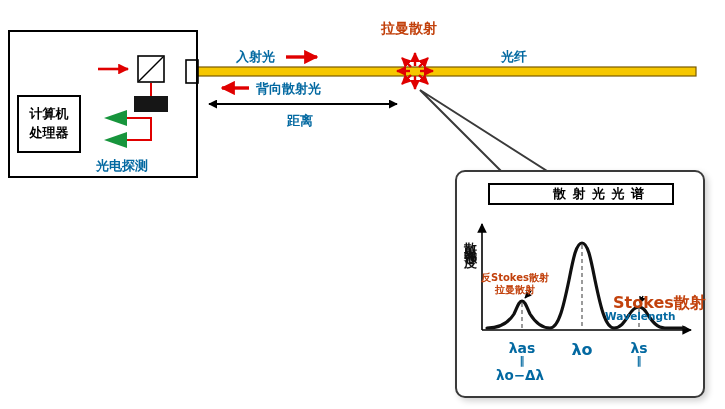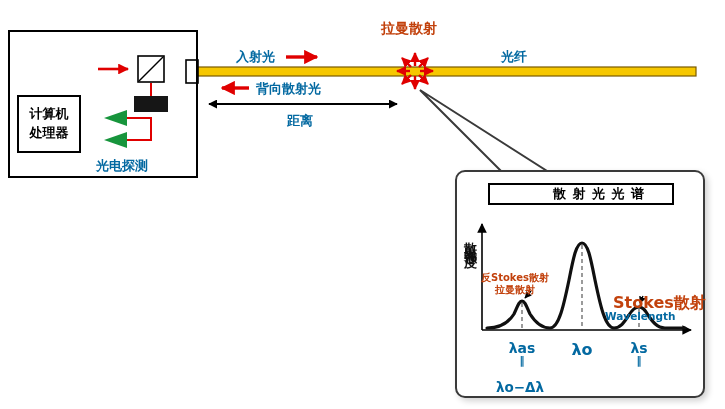--- a/index.html
+++ b/index.html
@@ -157,16 +157,16 @@
 
     <div class="lbl" style="left:148px; top:138px; width:92px; text-align:left; font-size:10.5px;">Wavelength</div>
 
     <div class="lbl ctr" style="left:45px;  top:168px; width:40px; font-size:14px;">λas</div>
     <div class="lbl ctr" style="left:103px; top:168px; width:44px; font-size:16px;">λo</div>
     <div class="lbl ctr" style="left:160px; top:168px; width:44px; font-size:14px;">λs</div>
 
     <div class="lbl ctr" style="left:45px;  top:183px; width:40px; font-size:10px;">‖</div>
     <div class="lbl ctr" style="left:160px; top:183px; width:44px; font-size:10px;">‖</div>
 
-    <div class="lbl ctr" style="left:20px;  top:195px; width:86px; font-size:13.5px;margin-top:12px;">λo−Δλ</div>
+    <div class="lbl ctr" style="left:20px;  top:195px; width:86px; font-size:13.5px;">λo−Δλ</div>
   </div>
 
 </div>
 
 </body></html>

